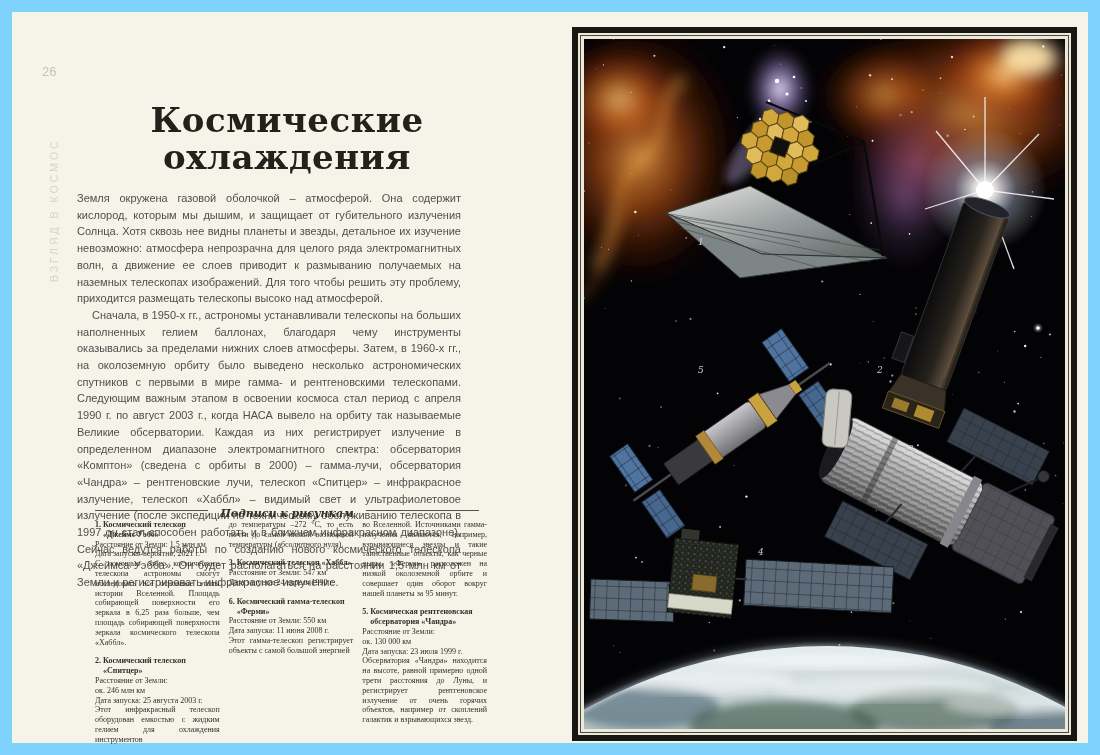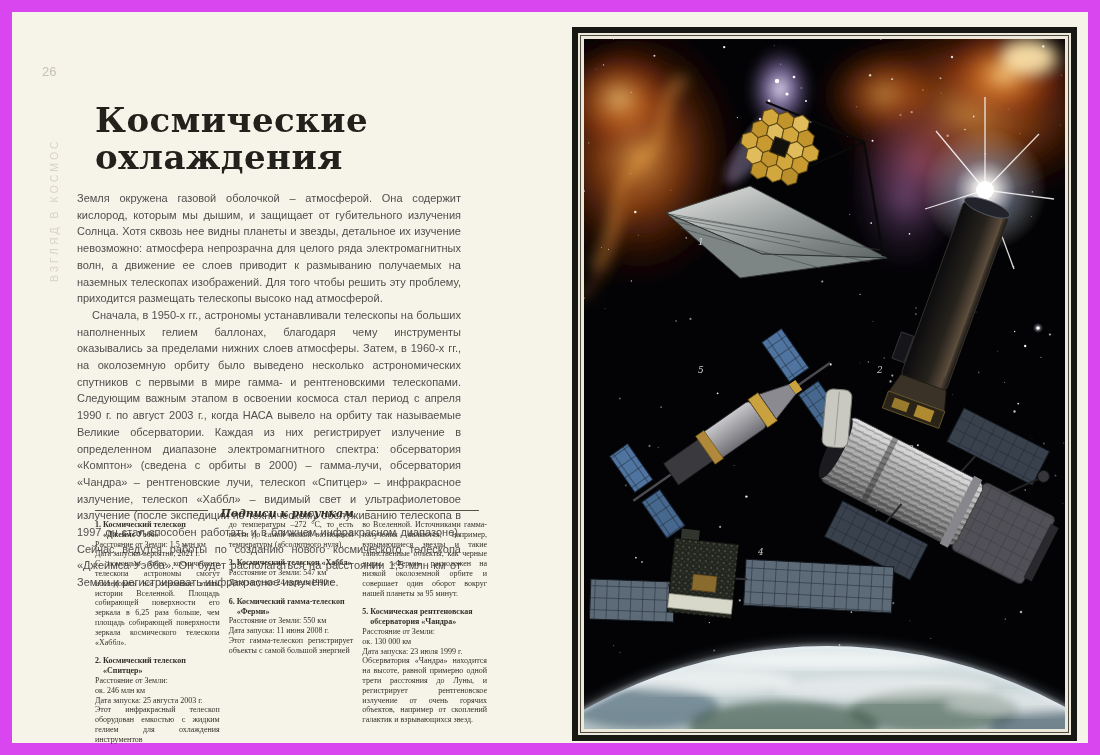--- a/index.html
+++ b/index.html
@@ -1,25 +1,25 @@
 <!DOCTYPE html>
 <html><head>
 <meta charset="utf-8">
 <style>
   html,body{margin:0;padding:0;background:#ffffff;}
-  .canvas{position:relative;width:1100px;height:755px;background:#d946ef;overflow:hidden;
+  .canvas{position:relative;width:1100px;height:755px;background:#7dd3fc;overflow:hidden;
           font-family:"Liberation Sans",sans-serif;}
   .spread{position:absolute;left:12px;top:12px;width:1076px;height:731px;background:#f6f3e8;}
 
   
   .page-number{position:absolute;left:30px;top:52px;font-size:13px;color:#c7c3b3;}
   .vert-label{position:absolute;left:36px;top:100px;height:170px;
               writing-mode:vertical-rl;transform:rotate(180deg);
               font-size:10.5px;letter-spacing:3px;color:#d8d4c6;white-space:nowrap;}
-  .title{position:absolute;left:83px;top:90px;width:384px;margin:0;text-align:left;
+  .title{position:absolute;left:83px;top:90px;width:384px;margin:0;text-align:center;
          font-family:"DejaVu Serif",serif;font-weight:bold;font-size:34px;line-height:1.1;
          color:#23211c;letter-spacing:.5px;}
   .body-text{position:absolute;left:65px;top:178px;width:384px;
              font-size:11px;line-height:16.7px;color:#4f4f4d;text-align:justify;}
   .body-text p{margin:0;}
   .body-text p.indent{text-indent:15px;}
 
   .cap-header{position:absolute;left:83px;top:489px;width:384px;display:flex;align-items:center;gap:12px;}
   .cap-header .rule{flex:1;height:1px;background:#56534b;}
   .cap-header .cap-header-text{font-family:"DejaVu Serif",serif;font-style:italic;font-weight:bold;

